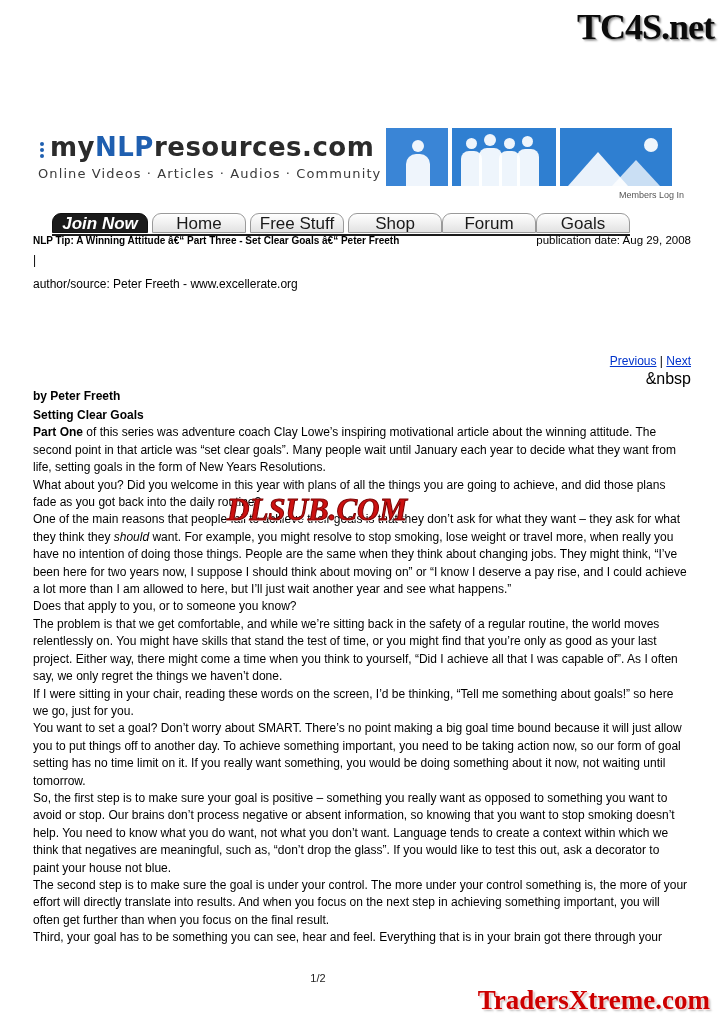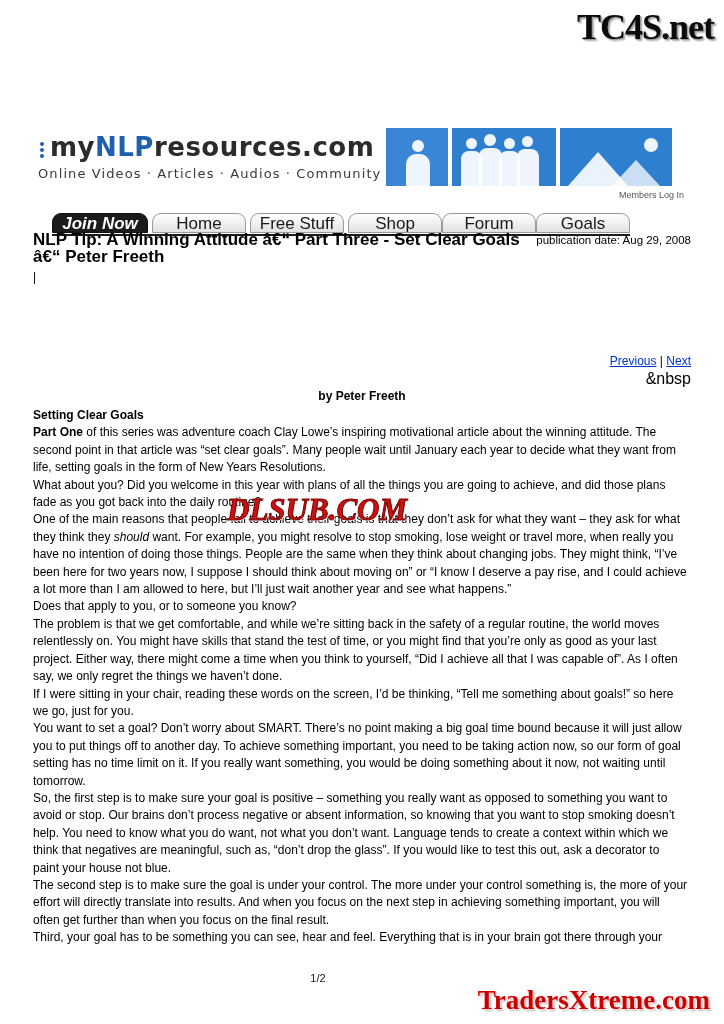--- a/index.html
+++ b/index.html
@@ -176,21 +176,21 @@
     left: 33px;
     top: 232px;
     width: 658px;
   }
   .art-title-row {
     font-size: 11.5px;
     line-height: 16px;
   }
   .art-title {
     font-weight: bold;
-    font-size: 17px;
+    font-size: 10px;
   }
   .pub-date {
     float: right;
     font-weight: normal;
     text-align: left;
   }
   .pipe-line {
     font-size: 12px;
     line-height: 18px;
     margin-top: 2px;
@@ -218,21 +218,21 @@
     font-size: 16px;
     text-align: right;
     margin-top: 2px;
   }
 
   .byline {
     position: absolute;
     left: 0;
     top: 157px;
     width: 658px;
-    text-align: center;
+    text-align: left;
     font-size: 12px;
     font-weight: bold;
   }
 
   .body-copy {
     position: absolute;
     left: 0;
     top: 175px;
     width: 655px;
     font-size: 12px;
@@ -334,20 +334,21 @@
 </div>
 
 <div class="doc">
 
   <div class="art-title-row">
     <span class="pub-date">publication date: Aug 29, 2008</span>
     <span class="art-title">NLP Tip: A Winning Attitude â€“ Part Three - Set Clear Goals â€“ Peter Freeth</span>
   </div>
 
   <div class="pipe-line">|</div>
+  <div class="author-line">author/source: Peter Freeth - www.excellerate.org</div>
 
   <div class="prevnext">
     <a>Previous</a>
     <span>|</span>
     <a>Next</a>
     <div class="nbsp-line">&amp;nbsp</div>
   </div>
 
   <div class="byline">by Peter Freeth</div>
 

